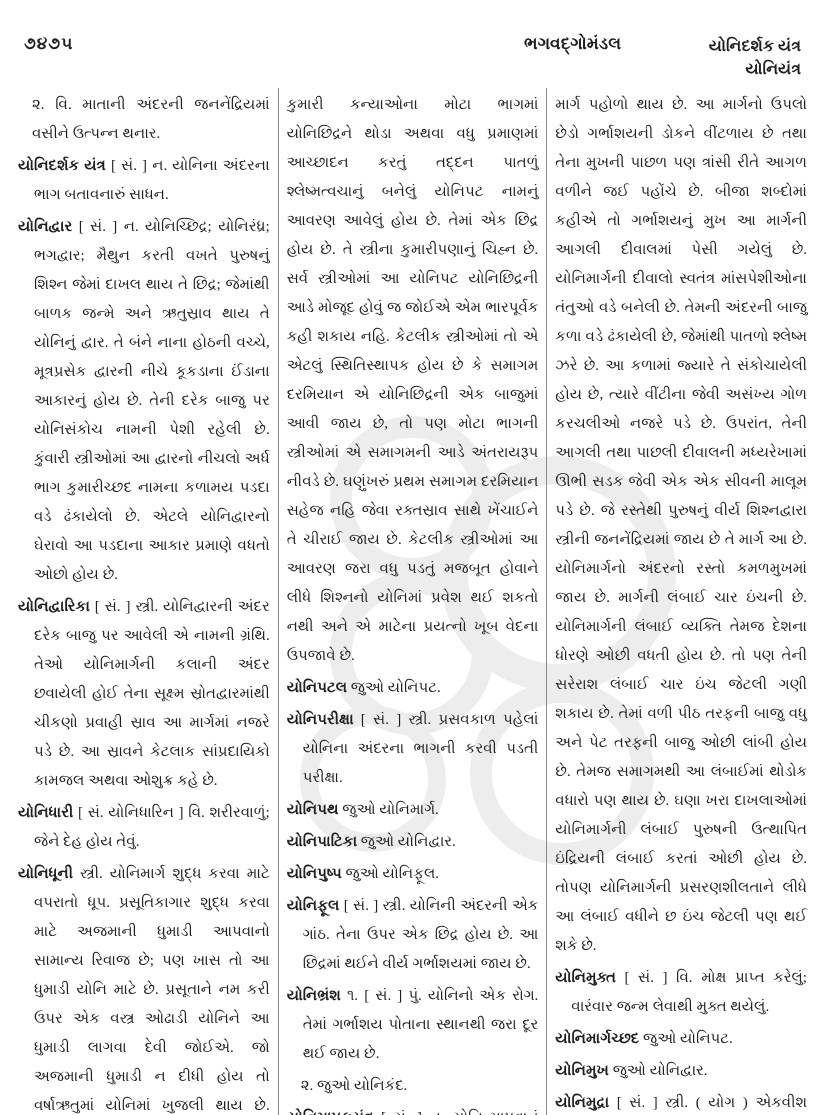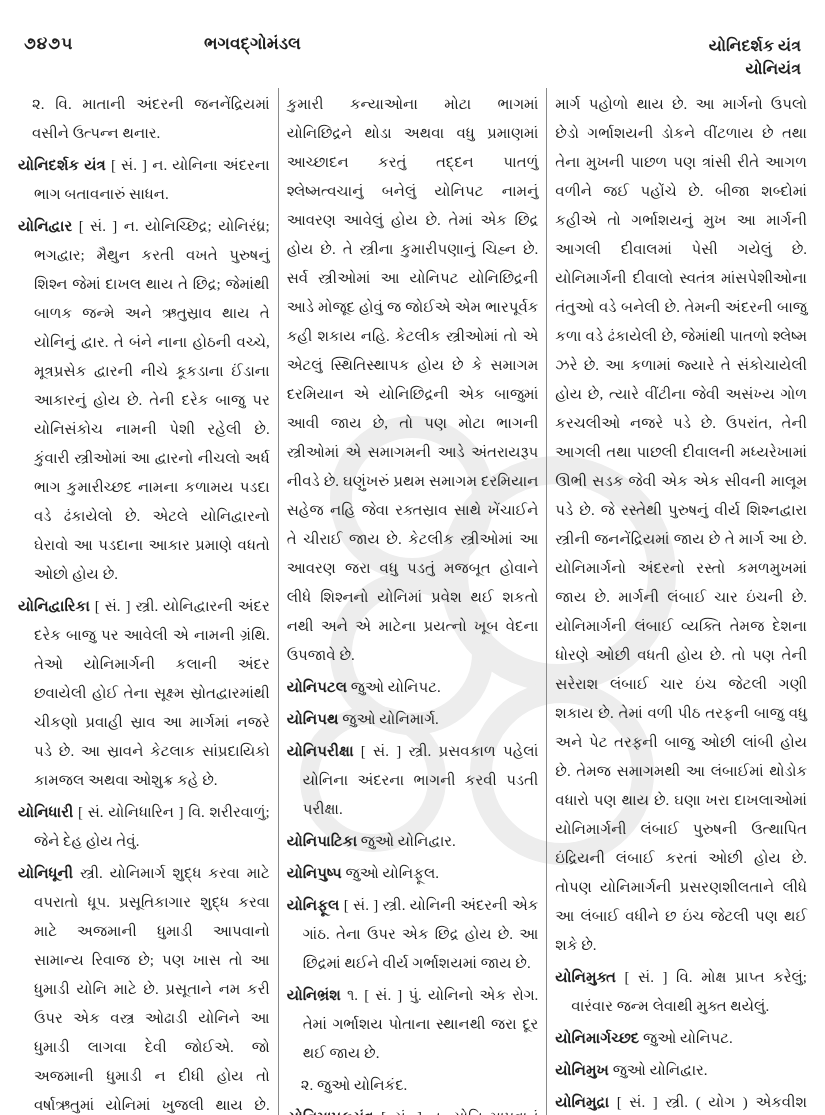--- a/index.html
+++ b/index.html
@@ -26,21 +26,21 @@
   .wm3{left:440px;top:440px;width:180px;height:180px;border-width:28px;}
   .wm4{left:470px;top:665px;width:140px;height:140px;}
   .wm5{left:300px;top:690px;width:110px;height:110px;border-width:18px;}
   
   .hdr{
     position:relative;z-index:2;
     display:flex;align-items:flex-start;
     padding:0 14px 6px 14px;
   }
   .hdr .pgnum{width:180px;font-weight:bold;font-size:17px;letter-spacing:1px;}
-  .hdr .title{flex:1;text-align:left;font-weight:bold;font-size:17px;}
+  .hdr .title{flex:1;text-align:right;font-weight:bold;font-size:17px;}
   .hdr .kw{width:180px;text-align:right;font-weight:bold;font-size:16px;line-height:1.45;}
   .hdr .kw .kw2{font-weight:bold;}
   
   .cols{
     position:relative;z-index:1;
     display:flex;
     height:1032px;
     margin-top:2px;
   }
   .col{
@@ -85,22 +85,22 @@
         <div class="para sense"><span class="body">૨. વિ. માતાની અંદરની જનનેંદ્રિયમાં વસીને ઉત્પન્ન થનાર.</span></div>
         <div class="para entry"><span class="head">યોનિદર્શક યંત્ર</span><span class="body"> [ સં. ] ન. યોનિના અંદરના ભાગ બતાવનારું સાધન.</span></div>
         <div class="para entry"><span class="head">યોનિદ્વાર</span><span class="body"> [ સં. ] ન. યોનિચ્છિદ્ર; યોનિરંધ્ર; ભગદ્વાર; મૈથુન કરતી વખતે પુરુષનું શિશ્ન જેમાં દાખલ થાય તે છિદ્ર; જેમાંથી બાળક જન્મે અને ઋતુસ્રાવ થાય તે યોનિનું દ્વાર. તે બંને નાના હોઠની વચ્ચે, મૂત્રપ્રસેક દ્વારની નીચે કૂકડાના ઈંડાના આકારનું હોય છે. તેની દરેક બાજુ પર યોનિસંકોચ નામની પેશી રહેલી છે. કુંવારી સ્ત્રીઓમાં આ દ્વારનો નીચલો અર્ધ ભાગ કુમારીચ્છદ નામના કળામય પડદા વડે ઢંકાયેલો છે. એટલે યોનિદ્વારનો ઘેરાવો આ પડદાના આકાર પ્રમાણે વધતો ઓછો હોય છે.</span></div>
         <div class="para entry"><span class="head">યોનિદ્વારિકા</span><span class="body"> [ સં. ] સ્ત્રી. યોનિદ્વારની અંદર દરેક બાજુ પર આવેલી એ નામની ગ્રંથિ. તેઓ યોનિમાર્ગની કલાની અંદર છવાયેલી હોઈ તેના સૂક્ષ્મ સ્રોતદ્વારમાંથી ચીકણો પ્રવાહી સ્રાવ આ માર્ગમાં નજરે પડે છે. આ સ્રાવને કેટલાક સાંપ્રદાયિકો કામજલ અથવા ઓશુક્ર કહે છે.</span></div>
         <div class="para entry"><span class="head">યોનિધારી</span><span class="body"> [ સં. યોનિધારિન ] વિ. શરીરવાળું; જેને દેહ હોય તેવું.</span></div>
         <div class="para entry"><span class="head">યોનિધૂની</span><span class="body"> સ્ત્રી. યોનિમાર્ગ શુદ્ધ કરવા માટે વપરાતો ધૂપ. પ્રસૂતિકાગાર શુદ્ધ કરવા માટે અજમાની ધુમાડી આપવાનો સામાન્ય રિવાજ છે; પણ ખાસ તો આ ધુમાડી યોનિ માટે છે. પ્રસૂતાને નમ કરી ઉપર એક વસ્ત્ર ઓઢાડી યોનિને આ ધુમાડી લાગવા દેવી જોઈએ. જો અજમાની ધુમાડી ન દીધી હોય તો વર્ષાઋતુમાં યોનિમાં ખુજલી થાય છે. એટલા માટે પ્રસૂતાના યોનિમાર્ગમાં ઓછામાં ઓછી હમેશ એક વાર તો જરૂર અજમાની ધુમાડી દેવી. આ ધુમાડીને યોનિધૂની કહે છે.</span></div>
       </div>
     <div class="col">
         <div class="para cont flush"><span class="body">કુમારી કન્યાઓના મોટા ભાગમાં યોનિછિદ્રને થોડા અથવા વધુ પ્રમાણમાં આચ્છાદન કરતું તદ્દન પાતળું શ્લેષ્મત્વચાનું બનેલું યોનિપટ નામનું આવરણ આવેલું હોય છે. તેમાં એક છિદ્ર હોય છે. તે સ્ત્રીના કુમારીપણાનું ચિહ્ન છે. સર્વ સ્ત્રીઓમાં આ યોનિપટ યોનિછિદ્રની આડે મોજૂદ હોવું જ જોઈએ એમ ભારપૂર્વક કહી શકાય નહિ. કેટલીક સ્ત્રીઓમાં તો એ એટલું સ્થિતિસ્થાપક હોય છે કે સમાગમ દરમિયાન એ યોનિછિદ્રની એક બાજુમાં આવી જાય છે, તો પણ મોટા ભાગની સ્ત્રીઓમાં એ સમાગમની આડે અંતરાયરૂપ નીવડે છે. ઘણુંખરું પ્રથમ સમાગમ દરમિયાન સહેજ નહિ જેવા રક્તસ્રાવ સાથે ખેંચાઈને તે ચીરાઈ જાય છે. કેટલીક સ્ત્રીઓમાં આ આવરણ જરા વધુ પડતું મજબૂત હોવાને લીધે શિશ્નનો યોનિમાં પ્રવેશ થઈ શકતો નથી અને એ માટેના પ્રયત્નો ખૂબ વેદના ઉપજાવે છે.</span></div>
         <div class="para entry"><span class="head">યોનિપટલ</span><span class="body"> જુઓ યોનિપટ.</span></div>
+        <div class="para entry"><span class="head">યોનિપરીક્ષા</span><span class="body"> [ સં. ] સ્ત્રી. પ્રસવકાળ પહેલાં યોનિના અંદરના ભાગની કરવી પડતી પરીક્ષા.</span></div>
         <div class="para entry"><span class="head">યોનિપથ</span><span class="body"> જુઓ યોનિમાર્ગ.</span></div>
-        <div class="para entry"><span class="head">યોનિપરીક્ષા</span><span class="body"> [ સં. ] સ્ત્રી. પ્રસવકાળ પહેલાં યોનિના અંદરના ભાગની કરવી પડતી પરીક્ષા.</span></div>
         <div class="para entry"><span class="head">યોનિપાટિકા</span><span class="body"> જુઓ યોનિદ્વાર.</span></div>
         <div class="para entry"><span class="head">યોનિપુષ્પ</span><span class="body"> જુઓ યોનિફૂલ.</span></div>
         <div class="para entry"><span class="head">યોનિફૂલ</span><span class="body"> [ સં. ] સ્ત્રી. યોનિની અંદરની એક ગાંઠ. તેના ઉપર એક છિદ્ર હોય છે. આ છિદ્રમાં થઈને વીર્ય ગર્ભાશયમાં જાય છે.</span></div>
         <div class="para entry"><span class="head">યોનિભ્રંશ</span><span class="body"> ૧. [ સં. ] પું. યોનિનો એક રોગ. તેમાં ગર્ભાશય પોતાના સ્થાનથી જરા દૂર થઈ જાય છે.</span></div>
         <div class="para sense"><span class="body">૨. જુઓ યોનિકંદ.</span></div>
         <div class="para entry"><span class="head">યોનિમાપકયંત્ર</span><span class="body"> [ સં. ] ન. યોનિ માપવાનું એક જાતનું સાધન</span></div>
       </div>
     <div class="col">
         <div class="para cont flush"><span class="body">માર્ગ પહોળો થાય છે. આ માર્ગનો ઉપલો છેડો ગર્ભાશયની ડોકને વીંટળાય છે તથા તેના મુખની પાછળ પણ ત્રાંસી રીતે આગળ વળીને જઈ પહોંચે છે. બીજા શબ્દોમાં કહીએ તો ગર્ભાશયનું મુખ આ માર્ગની આગલી દીવાલમાં પેસી ગયેલું છે. યોનિમાર્ગની દીવાલો સ્વતંત્ર માંસપેશીઓના તંતુઓ વડે બનેલી છે. તેમની અંદરની બાજુ કળા વડે ઢંકાયેલી છે, જેમાંથી પાતળો શ્લેષ્મ ઝરે છે. આ કળામાં જ્યારે તે સંકોચાયેલી હોય છે, ત્યારે વીંટીના જેવી અસંખ્ય ગોળ કરચલીઓ નજરે પડે છે. ઉપરાંત, તેની આગલી તથા પાછલી દીવાલની મધ્યરેખામાં ઊભી સડક જેવી એક એક સીવની માલૂમ પડે છે. જે રસ્તેથી પુરુષનું વીર્ય શિશ્નદ્વારા સ્ત્રીની જનનેંદ્રિયમાં જાય છે તે માર્ગ આ છે. યોનિમાર્ગનો અંદરનો રસ્તો કમળમુખમાં જાય છે. માર્ગની લંબાઈ ચાર ઇંચની છે. યોનિમાર્ગની લંબાઈ વ્યક્તિ તેમજ દેશના ધોરણે ઓછી વધતી હોય છે. તો પણ તેની સરેરાશ લંબાઈ ચાર ઇંચ જેટલી ગણી શકાય છે. તેમાં વળી પીઠ તરફની બાજુ વધુ અને પેટ તરફની બાજુ ઓછી લાંબી હોય છે. તેમજ સમાગમથી આ લંબાઈમાં થોડોક વધારો પણ થાય છે. ઘણા ખરા દાખલાઓમાં યોનિમાર્ગની લંબાઈ પુરુષની ઉત્થાપિત ઇંદ્રિયની લંબાઈ કરતાં ઓછી હોય છે. તોપણ યોનિમાર્ગની પ્રસરણશીલતાને લીધે આ લંબાઈ વધીને છ ઇંચ જેટલી પણ થઈ શકે છે.</span></div>
         <div class="para entry"><span class="head">યોનિમુક્ત</span><span class="body"> [ સં. ] વિ. મોક્ષ પ્રાપ્ત કરેલું; વારંવાર જન્મ લેવાથી મુક્ત થયેલું.</span></div>

